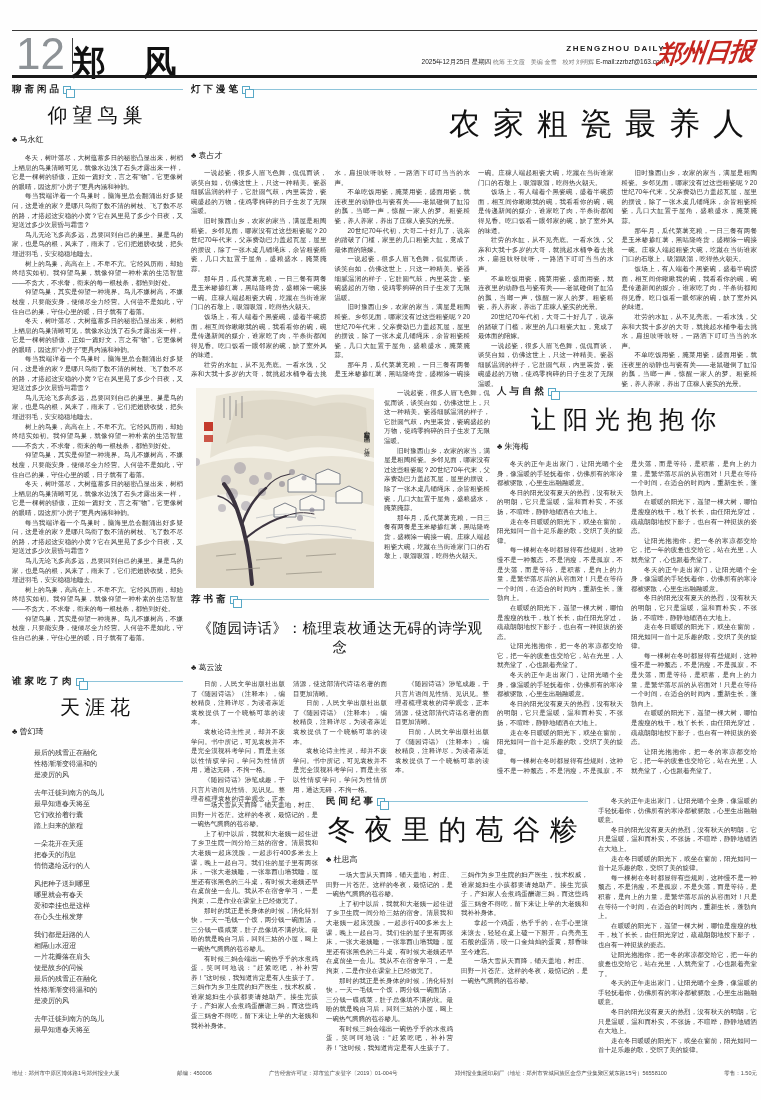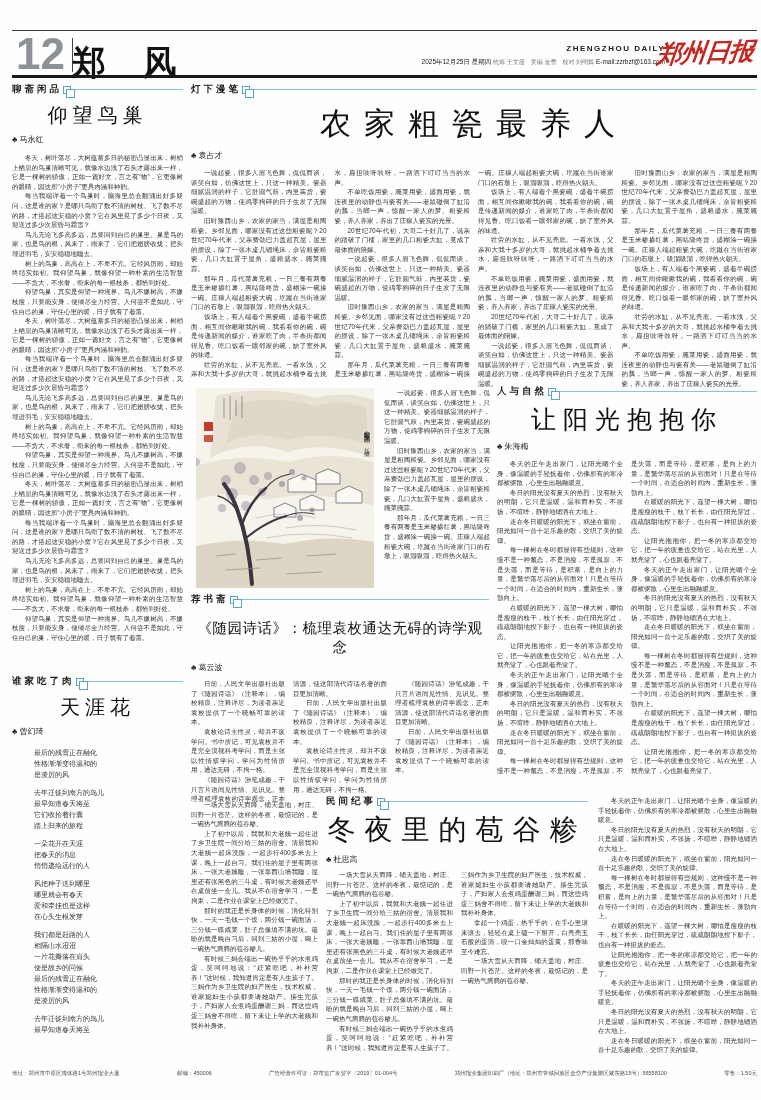--- a/index.html
+++ b/index.html
@@ -7,21 +7,21 @@
   .page {
     position: relative; width: 761px; height: 1100px; margin: 0 auto;
     background: #fefefe; overflow: hidden; color: #2b2b2b;
     font-family: "Liberation Sans", sans-serif;
   }
   .abs { position: absolute; }
   .rule-thin { position:absolute; left:12px; width:745px; height:1px; background:#3a3a3a; }
   .rule-thick { position:absolute; left:12px; width:745px; height:3px; background:#1a1a1a; }
 
   
-  .pageno { position:absolute; left:16px; top:34px; font-size:44px; line-height:40px; font-weight:bold;
+  .pageno { position:absolute; left:16px; top:34px; font-size:44px; line-height:40px; font-weight:normal;
             color:#8d9296; font-family:"Liberation Sans", sans-serif; }
   .pagebar { position:absolute; left:72px; top:38px; width:1px; height:34px; background:#444; }
   .secname { position:absolute; left:72px; top:40px; font-size:34px; letter-spacing:14px; color:#111;
              font-family:"Liberation Serif", serif; font-weight:600; }
   .masthead { position:absolute; right:96px; top:44px; font-size:8px; font-weight:bold; letter-spacing:1.5px; color:#222; text-align:right; }
   .dateline { position:absolute; right:96px; top:58px; font-size:6.5px; color:#222; text-align:right; white-space:nowrap; }
   .dateline .dim { color:#777; font-size:6px; }
   .brand { position:absolute; right:8px; top:40px; font-size:25px; line-height:26px; letter-spacing:-1px;
            color:#c5261f; font-family:"Liberation Serif", serif; font-weight:bold; font-style:italic;
            transform: skewX(-8deg) rotate(-2deg); white-space:nowrap; }
@@ -30,21 +30,21 @@
   .sec { display:flex; align-items:center; gap:1px; height:11px; }
   .sec-name { font-size:9.5px; font-weight:bold; letter-spacing:3px; color:#1c1c1c;
               font-family:"Liberation Serif", serif; white-space:nowrap; }
   .sec-sq { position:relative; width:8px; height:8px; border:1px solid #58a8c6; flex:0 0 auto; }
   .sec-sq::after { content:""; position:absolute; left:2px; top:2px; width:7px; height:7px;
                    border:1px solid #58a8c6; background:#fff; }
   .sec-line { flex:1; height:1px; background:#8ec4da; }
 
   
   .t { text-align:center; color:#111; font-family:"Liberation Serif", serif; font-weight:500; }
-  .t-xl { font-size:31px; letter-spacing:13px; margin-top:8px; }
+  .t-xl { font-size:31px; letter-spacing:13px; margin-top:8px;text-align:right; }
   .t-lg { font-size:25px; letter-spacing:7px; margin-top:6px; }
   .t-folk { font-size:28px; letter-spacing:9px; margin-top:4px; }
   .t-md { font-size:20px; letter-spacing:5px; margin-top:7px; }
   .t-sm { font-size:14.5px; letter-spacing:0.5px; margin-top:14px; }
   .byline { font-size:8px; color:#222; margin-top:5px; }
 
   
   .body { overflow:hidden; font-size:6.5px; line-height:9.6px; color:#333; text-align:justify; }
   .body p { text-indent:2em; margin:0; }
   .cols4 { column-count:4; column-gap:8px; column-fill:auto; }

